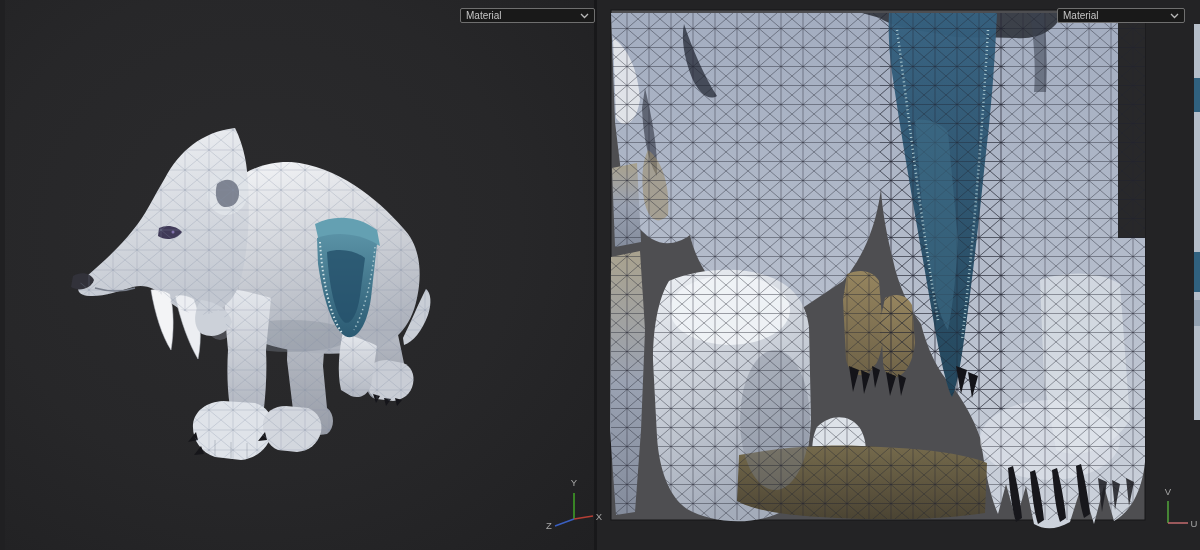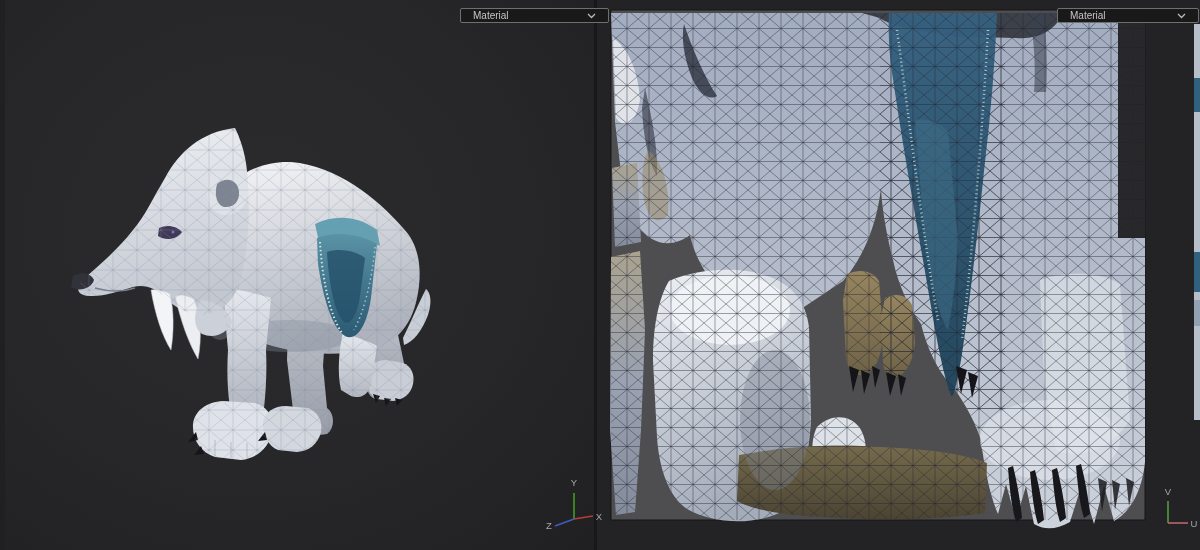--- a/index.html
+++ b/index.html
@@ -6,21 +6,21 @@
   #stage{position:relative;width:1200px;height:550px;overflow:hidden;
          font-family:"Liberation Sans",sans-serif;background:#232325;}
   .viewport3d{position:absolute;left:0;top:0;width:596px;height:550px;
     background:radial-gradient(ellipse at 42% 42%, #2b2b2d 0%, #272729 55%, #202022 100%);
     border-left:5px solid #202022;box-sizing:border-box;}
   .uveditor{position:absolute;left:596px;top:0;width:604px;height:550px;background:#232325;}
   .panel-sep{position:absolute;left:594px;top:0;width:3px;height:550px;background:#18181a;}
   .scene-svg{position:absolute;left:0;top:0;}
   .dropdown{position:absolute;display:flex;align-items:center;justify-content:space-between;
     background:#191919;border:1px solid #6f6f6f;border-radius:2px;color:#c6c6c6;
-    font-size:10px;line-height:13px;padding:0 12px;cursor:default;z-index:5;}
+    font-size:10px;line-height:13px;padding:0 5px;cursor:default;z-index:5;}
   .dd-left{left:455px;top:8px;width:123px;height:13px;}
   .dd-right{left:461px;top:8px;width:116px;height:13px;}
   .gizmo{position:absolute;z-index:4;}
   .gz-left{left:538px;top:470px;}
   .gizmo text{font-family:"Liberation Sans",sans-serif;font-size:9.5px;fill:#a6a6a6;}
 </style>
 </head>
 <body>
 
 <div id="stage">

